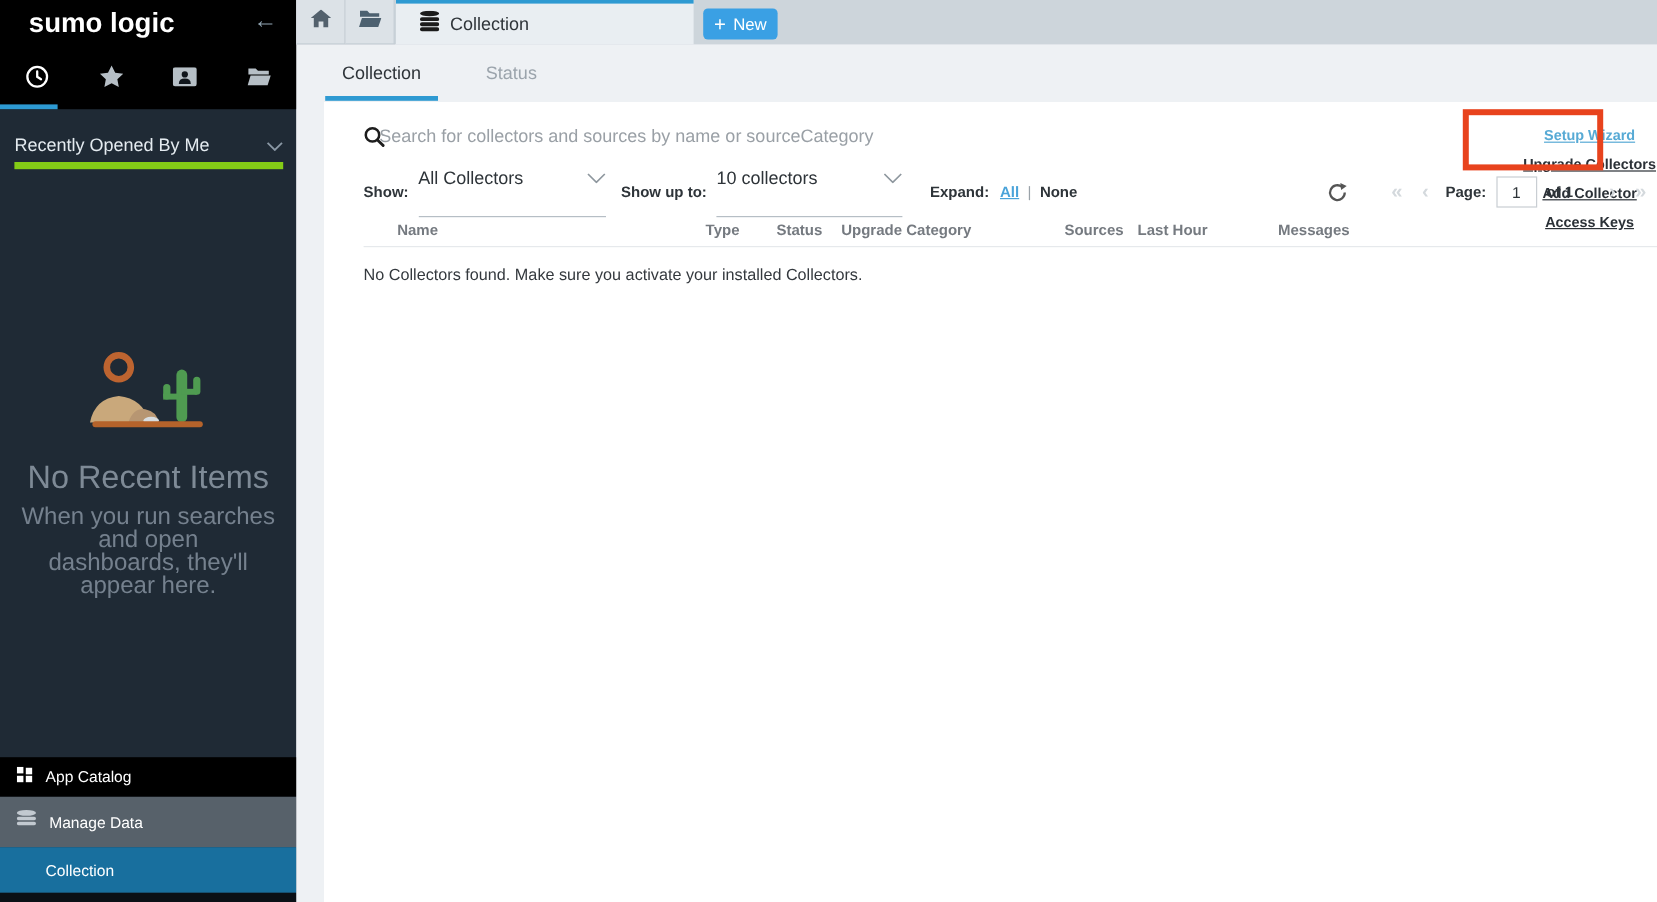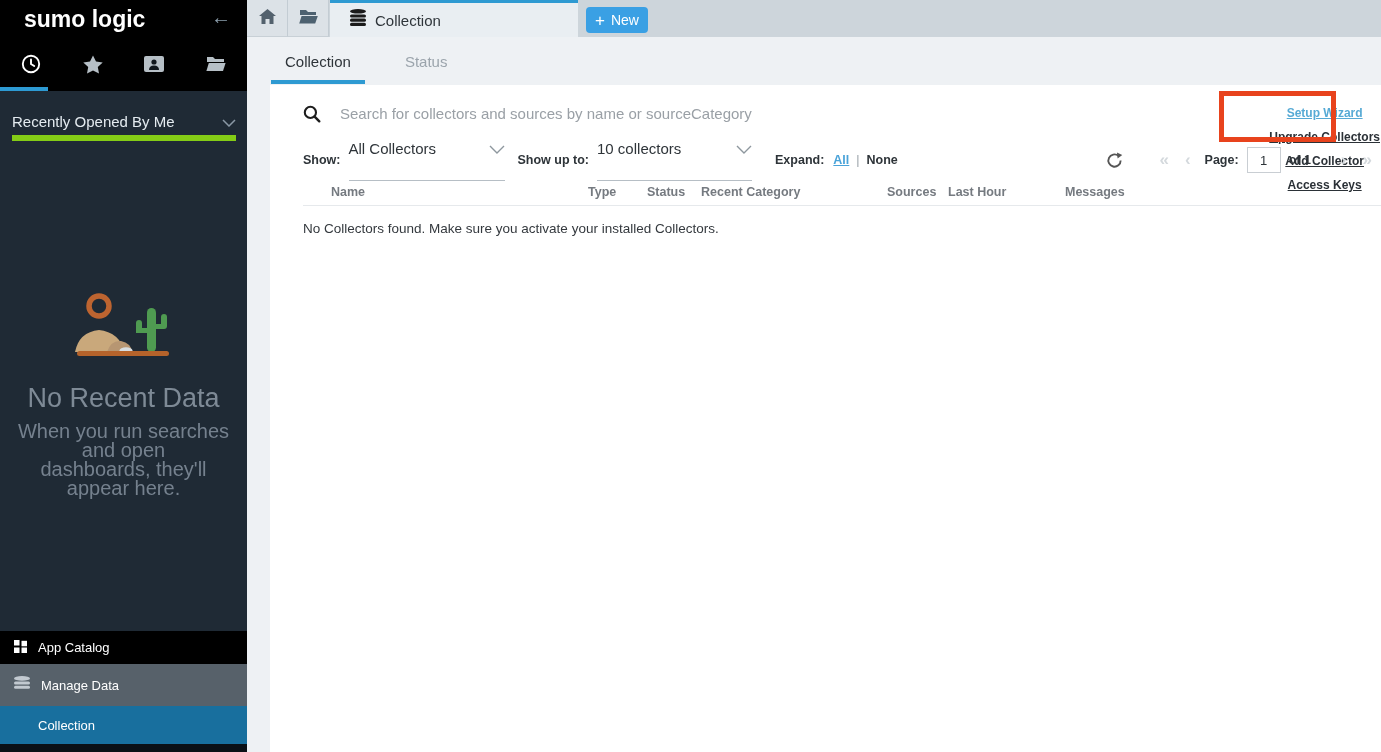--- a/index.html
+++ b/index.html
@@ -45,21 +45,21 @@
     border-radius:4px; color:#fff; display:flex; align-items:center; justify-content:center; gap:6px; cursor:pointer; }
   .new-btn .plus { font-size:17px; line-height:1; } .new-btn .nlbl { font-size:14px; }
   .subtabs { position:absolute; left:0; top:37px; right:0; height:48px; display:flex; }
   .subtab { position:relative; height:100%; display:flex; align-items:center; padding:0 14px;
     font-size:15px; color:#9ba4ac; cursor:pointer; }
   .subtab.first { margin-left:24px; } .subtab + .subtab { margin-left:26px; }
   .subtab.active { color:#2e3439; }
   .subtab.active::after { content:""; position:absolute; left:0; right:0; bottom:1px; height:4px; background:#2e9ad2; }
   .card { position:absolute; left:23px; top:85px; right:0; bottom:0; background:#fff; }
   .search-icon { position:absolute; left:33px; top:20px; }
-  .search-input { position:absolute; left:70px; top:15px; width:660px; height:26px; border:none;
+  .search-input { position:absolute; left:46px; top:15px; width:660px; height:26px; border:none;
     outline:none; font-size:15px; color:#404040; background:transparent; font-family:inherit; }
   .search-input::placeholder { color:#9aa0a6; }
   .links-row { position:absolute; right:1px; top:21px; display:flex; gap:10px; align-items:center;flex-direction:column; }
   .hlink { font-size:12px; font-weight:bold; color:#2b3137; text-decoration:underline; white-space:nowrap; cursor:pointer; }
   .hlink.primary { color:#57aad5; }
   .filter-row { position:absolute; left:33px; top:60px; height:30px; display:flex; align-items:center; }
   .flabel { font-size:12.5px; font-weight:bold; color:#2e3439; white-space:nowrap; }
   .dropdown { display:flex; align-items:flex-start; justify-content:space-between;
     border-bottom:1px solid #b6bec5; padding-bottom:22px; margin-left:8px; cursor:pointer; }
   .dropdown .dval { font-size:15px; color:#2e3439; }
@@ -146,21 +146,21 @@
       <rect x="73" y="30" width="6" height="13" rx="3" fill="#4f9b51"></rect>
       <rect x="73" y="38" width="13" height="5" fill="#4f9b51"></rect>
       <rect x="98" y="24" width="6" height="15" rx="3" fill="#4f9b51"></rect>
       <rect x="88" y="34" width="13" height="5" fill="#4f9b51"></rect>
       <path d="M12 62 Q16 42 36 40 Q56 42 62 62 Z" fill="#c9a87b"></path>
       <path d="M44 62 Q48 50 58 51 Q68 53 69 62 Z" fill="#b79672"></path>
       <ellipse cx="63" cy="60.5" rx="6.5" ry="3.2" fill="#d8dde0"></ellipse>
       <rect x="14" y="61" width="92" height="5" rx="2.5" fill="#b5632b"></rect>
     </svg>
   </div>
-  <div class="empty-title">No Recent Data</div>
+  <div class="empty-title">No Recent Items</div>
   <div class="empty-desc">
     <div>When you run searches and open</div>
     <div>dashboards, they'll appear here.</div>
   </div>
 
   <div class="sb-menu">
     <div class="menu-row row-appcatalog">
       <span>
         <svg width="13" height="13" viewBox="0 0 13 13">
             <rect x="0" y="0" width="5.5" height="5.5" fill="#fff"></rect>
@@ -285,21 +285,21 @@
       <input class="pg-input" value="1" style="">
       <span class="pg-of">of 1</span>
       <span class="pg-chev c3">›</span>
       <span class="pg-chev">»</span>
     </div>
 
     <div class="thead">
       <span class="th c0">Name</span>
       <span class="th c1x">Type</span>
       <span class="th c2x">Status</span>
-      <span class="th c3x">Recent Category</span>
+      <span class="th c3x">Upgrade Category</span>
       <span class="th c4x">Sources</span>
       <span class="th c5x">Last Hour</span>
       <span class="th c6x">Messages</span>
     </div>
     <div class="thead-line"></div>
     <div class="empty-msg">No Collectors found. Make sure you activate your installed Collectors.</div>
   </div>
 </div>
 
 <div class="annotation-box"></div>

